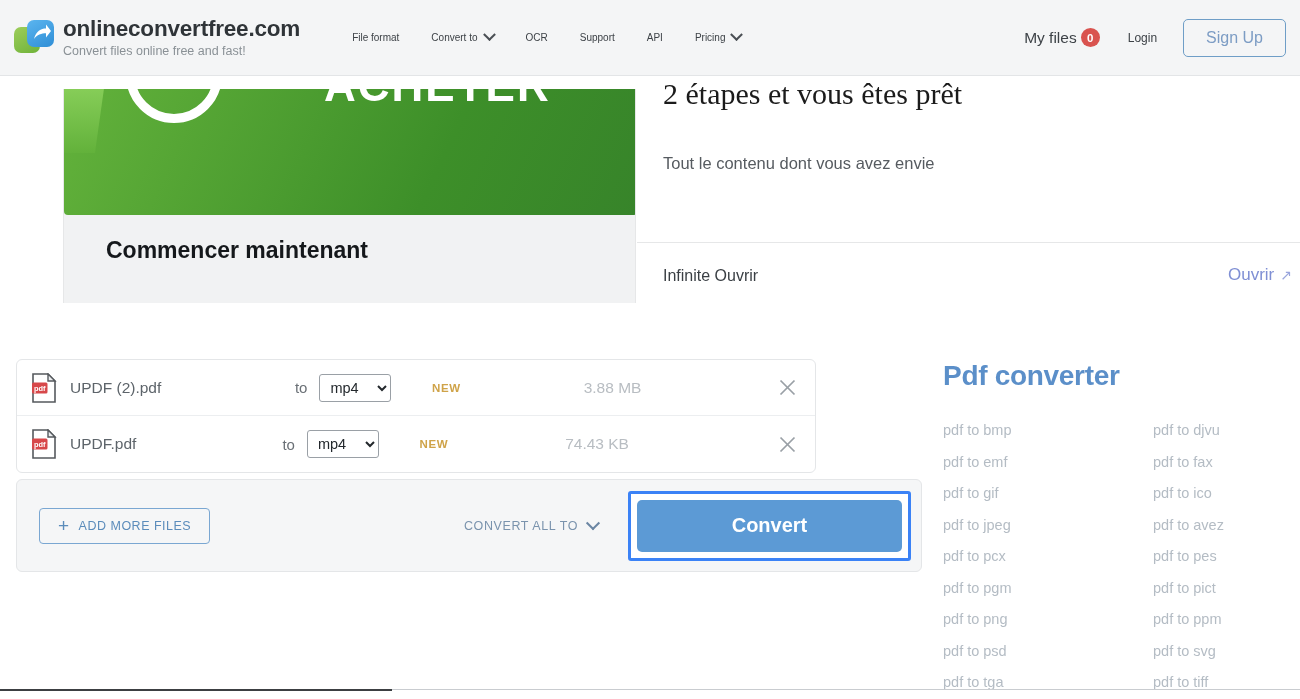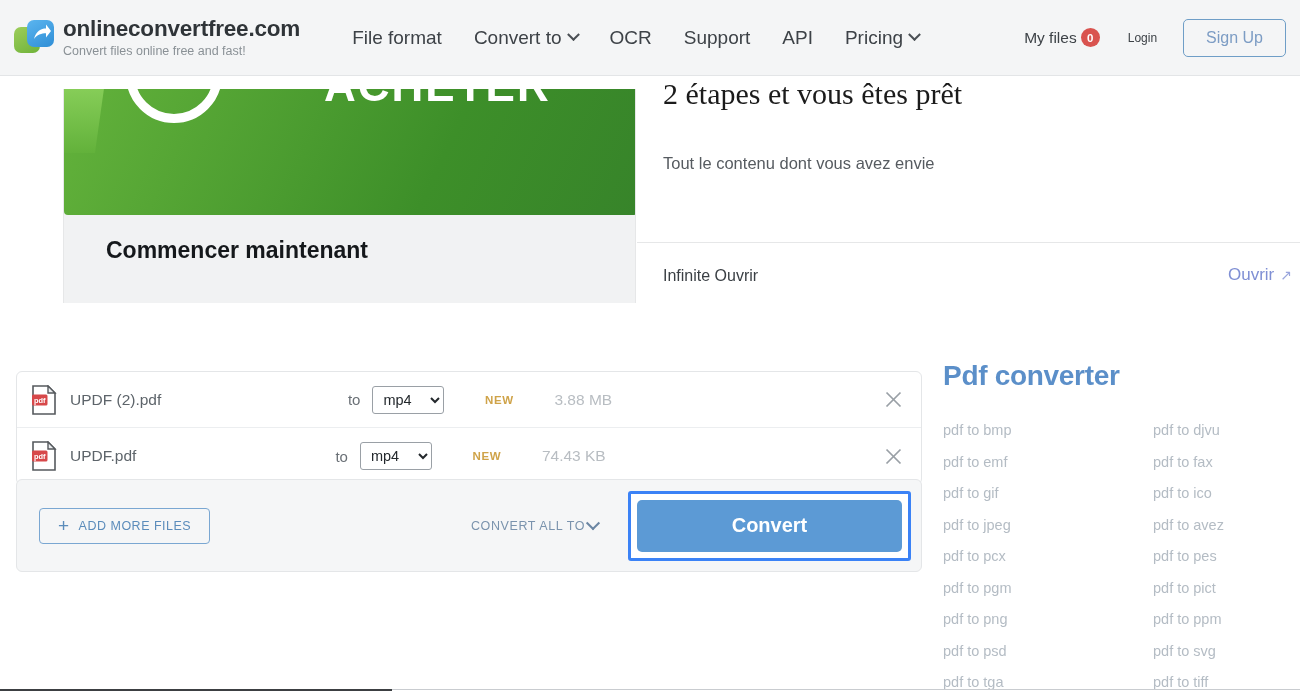--- a/index.html
+++ b/index.html
@@ -40,21 +40,21 @@
   .brand-title {
     font-size: 22.5px; font-weight: 700; color: #2f3438;
     letter-spacing: -0.2px; line-height: 26px;
   }
   .brand-sub {
     font-size: 12.5px; color: #8a9196; line-height: 16px; margin-top: 1px;
   }
 
   .nav { display: flex; align-items: center; margin-left: 36px; gap: 0; }
   .nav-item {
-    font-size: 19px; color: #3d4247;
+    font-size: 10px; color: #3d4247;
     padding: 6px 16px; cursor: pointer; white-space: nowrap;
     display: flex; align-items: center; gap: 7px;
   }
   .caret {
     display: inline-block; width: 9px; height: 9px;
     border-right: 2px solid #4a4f54; border-bottom: 2px solid #4a4f54;
     transform: rotate(45deg) translate(-2px,-2px);
   }
 
   .header-right {
@@ -139,24 +139,23 @@
     font-size: 16px; color: #3a3f44;
   }
   .ad-open {
     position: absolute; right: 8px; top: 176px;
     font-size: 17px; color: #7f8fd4; white-space: nowrap;
   }
   .ad-open .ext { color: #9aa6dd; font-size: 14px; margin-left: 6px; }
 
   
   .files-panel {
-    position: absolute; left: 16px; top: 359px; width: 906px;
+    position: absolute; left: 16px; top: 359px; width: 800px;
     background: #fff; border: 1px solid #e4e6e8; border-radius: 6px;
     overflow: hidden;
-    margin-top: 12px;
   }
   .file-row {
     display: flex; align-items: center; height: 56px;
     padding: 0 14px; border-bottom: 1px solid #eceef0;
   }
   .file-row:last-child { border-bottom: none; }
   .pdf-icon { width: 26px; height: 30px; flex: 0 0 26px; margin-right: 13px; }
   .file-name {
     font-size: 15.5px; color: #5d646a; white-space: nowrap;
   }
@@ -167,21 +166,21 @@
     width: 72px; height: 28px; font-size: 14.5px; color: #23282c;
     border: 1px solid #9aa0a6; border-radius: 3px;
     background: #fff; padding: 0 2px 0 6px;
     font-family: "Liberation Sans", sans-serif;
   }
   .new-tag {
     width: 110px; text-align: center;
     font-size: 11.5px; font-weight: 700; color: #cfa349; letter-spacing: .6px;
   }
   .file-size {
-    width: 140px; text-align: left;
+    width: 140px; text-align: right;
     font-size: 15.5px; color: #b8bdc2;
   }
   .row-close {
     margin-left: auto; width: 26px; height: 26px;
     display: flex; align-items: center; justify-content: center;
     cursor: pointer;
   }
 
   
   .convert-bar {
@@ -192,21 +191,21 @@
   .add-more {
     margin-left: 22px; height: 36px;
     border: 1px solid #7aa7d2; border-radius: 4px; background: transparent;
     color: #5b8cbb; font-size: 12.5px; letter-spacing: .5px;
     padding: 0 18px; display: flex; align-items: center; gap: 9px;
     cursor: pointer; white-space: nowrap;
   }
   .plus { font-size: 19px; line-height: 1; color: #5b8cbb; font-weight: 400; }
   .convert-all {
     margin-left: auto; font-size: 12.5px; color: #7a93ad; letter-spacing: .6px;
-    display: flex; align-items: center; gap: 3px; cursor: pointer;
+    display: flex; align-items: center; gap: 10px; cursor: pointer;
     white-space: nowrap;
   }
   .caret-blue {
     display: inline-block; width: 10px; height: 10px;
     border-right: 2px solid #6b86a3; border-bottom: 2px solid #6b86a3;
     transform: rotate(45deg) translate(-2px,-2px);
   }
   .convert-wrap {
     margin-left: 30px; margin-right: 10px;
     border: 3px solid #3b82f6; background: #ffffff;

